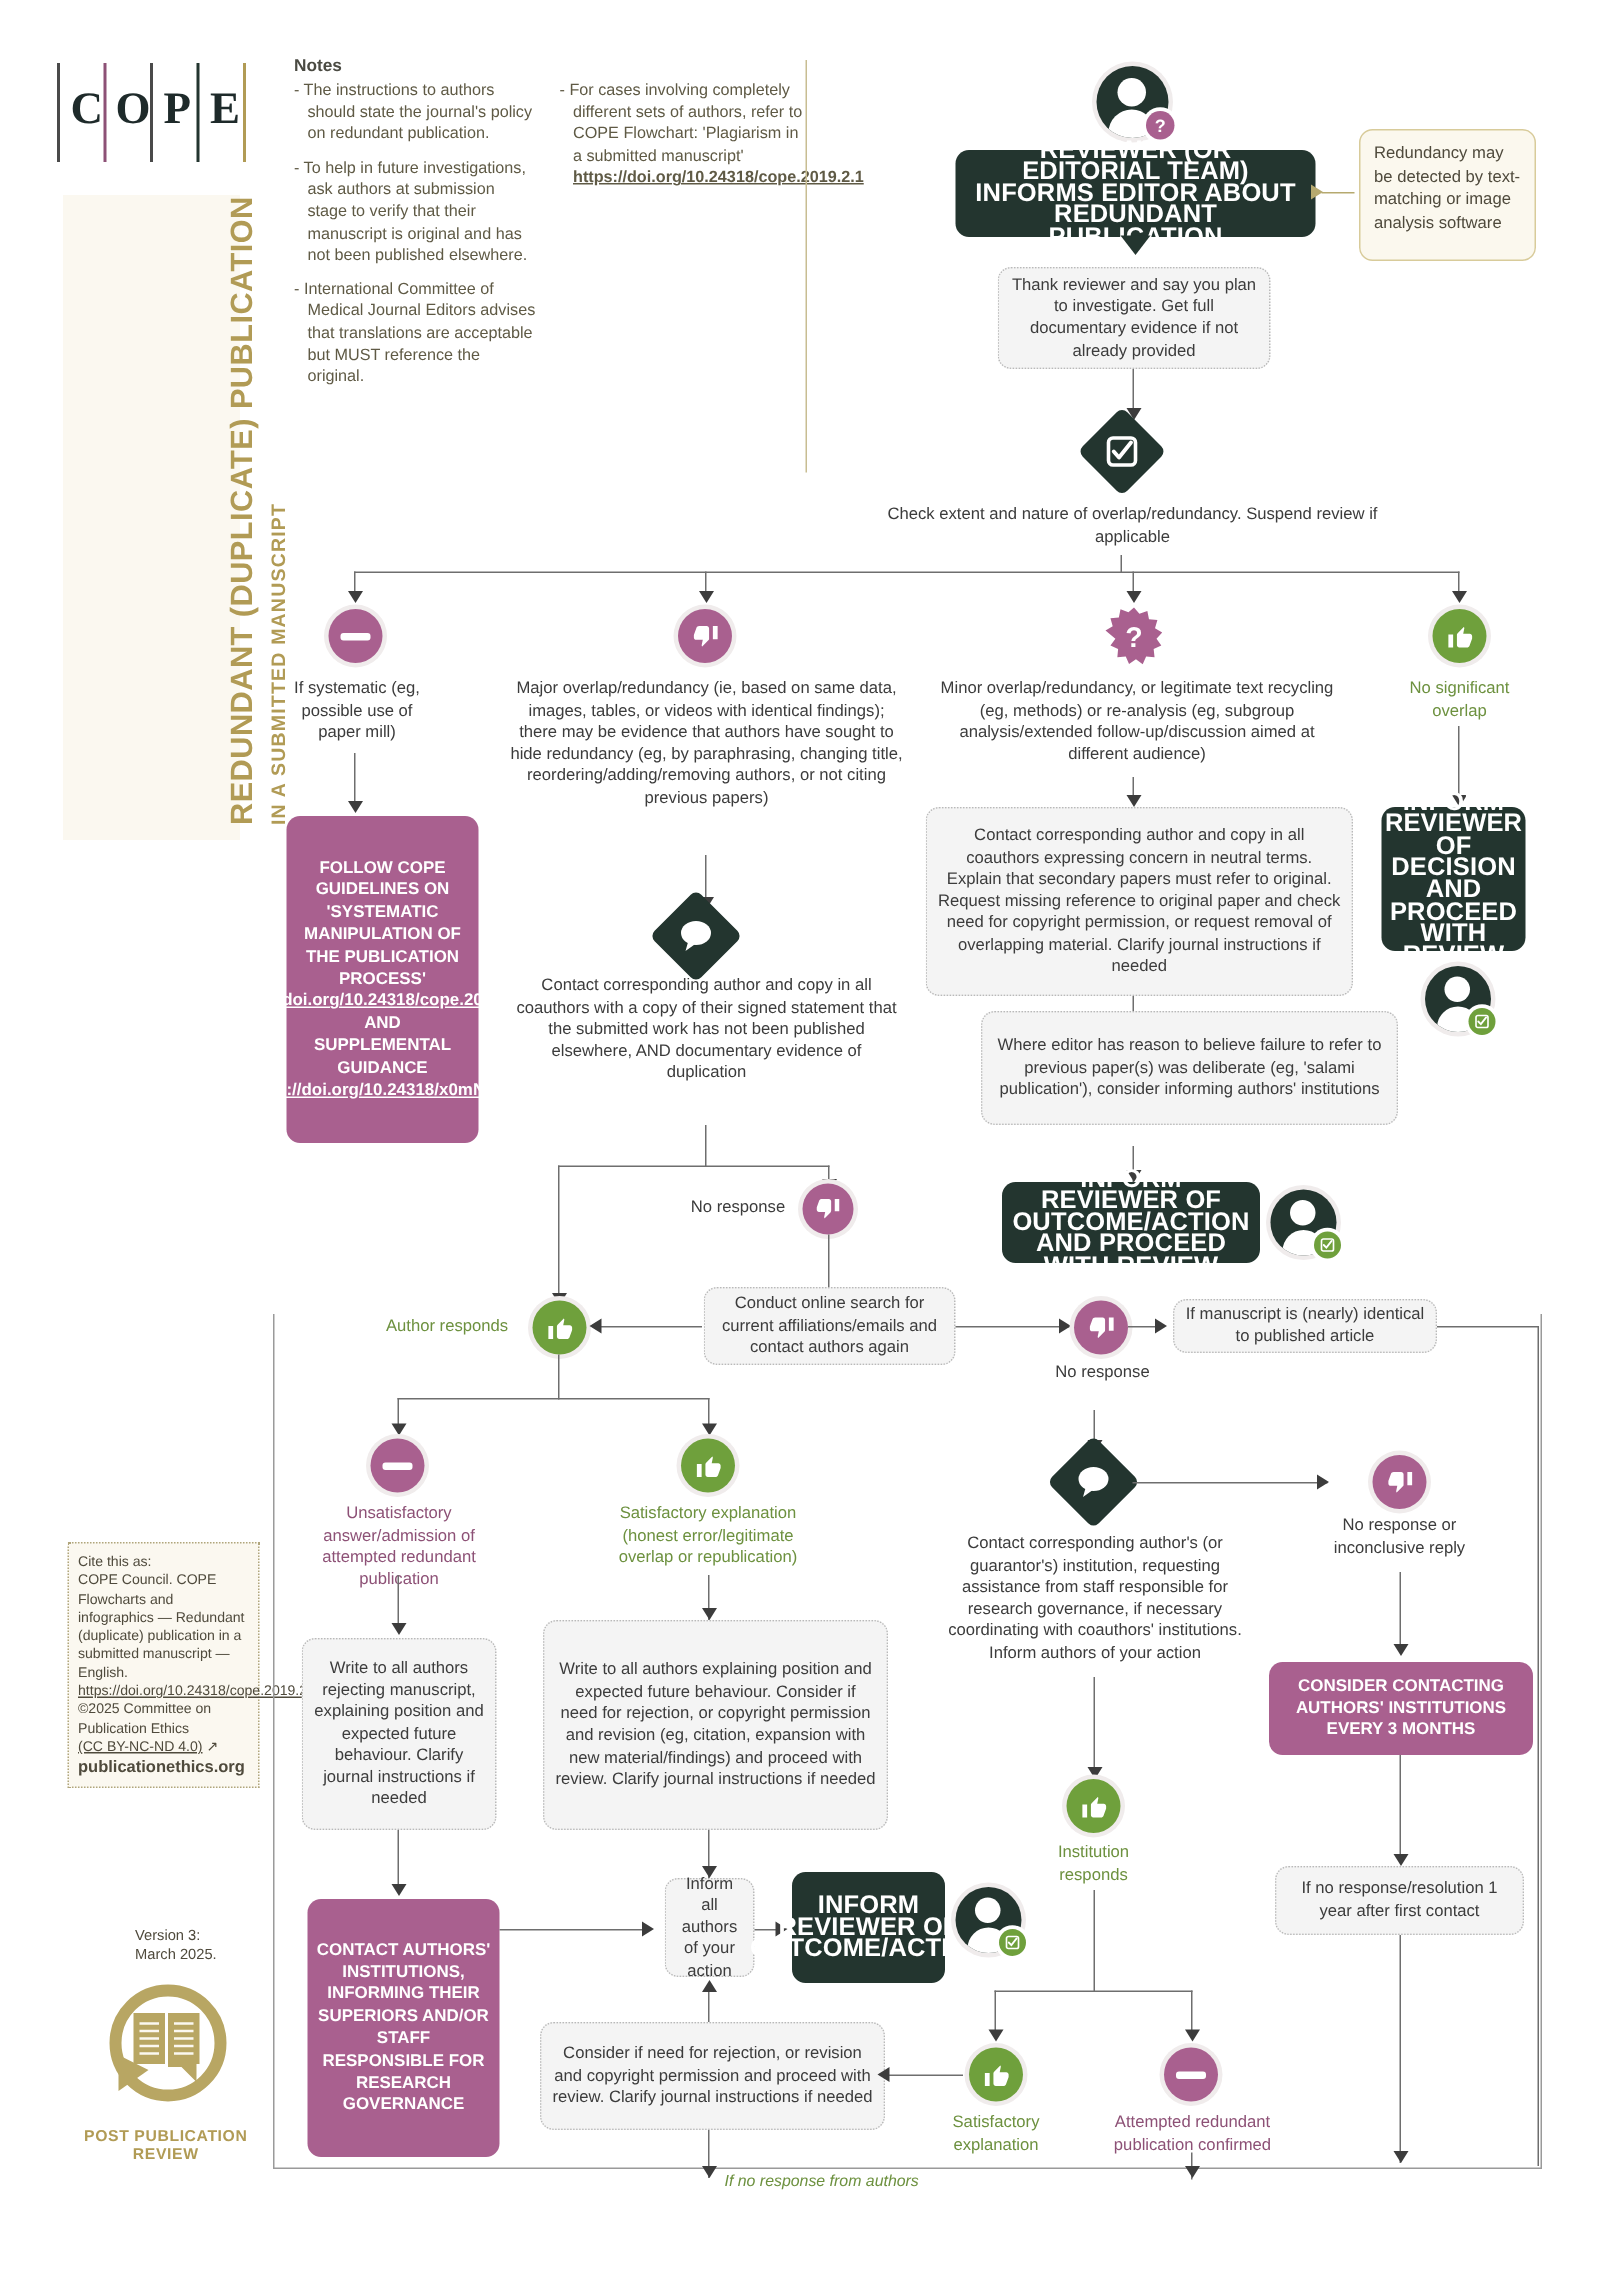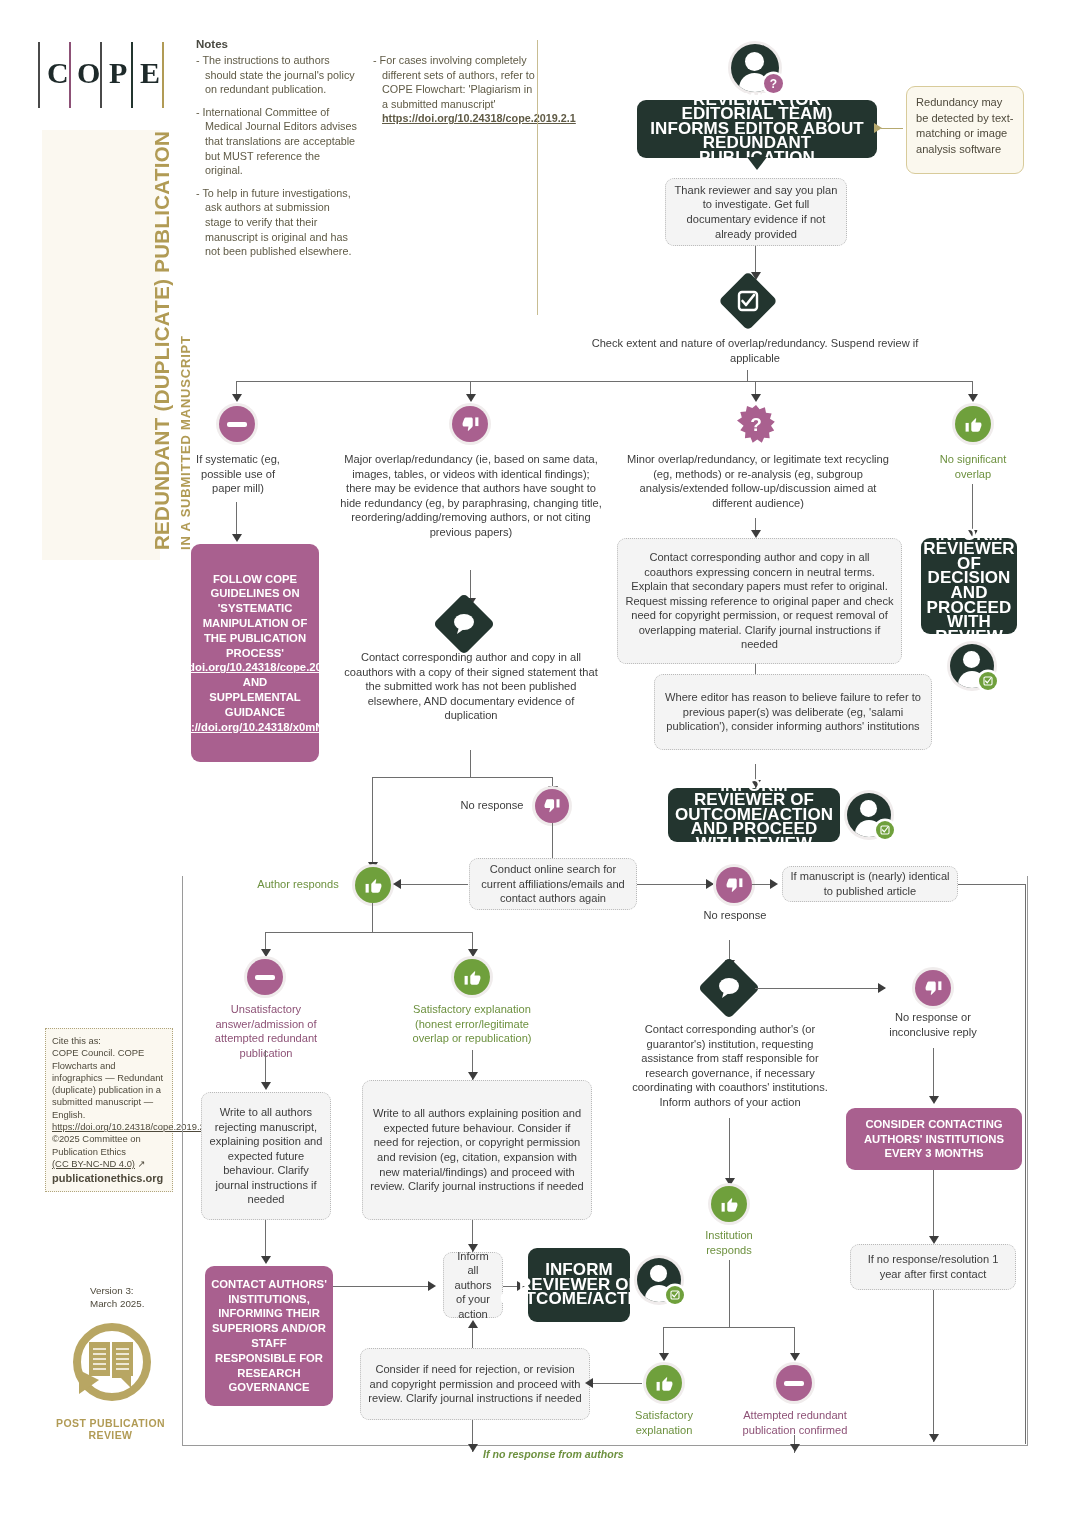--- a/index.html
+++ b/index.html
@@ -150,22 +150,22 @@
 <div class="abs vtitle-wrap">
   <div class="vtitle" id="vtitle-main">REDUNDANT (DUPLICATE) PUBLICATION</div>
   <div class="vtitle" id="vtitle-sub">IN A SUBMITTED MANUSCRIPT</div>
 </div>
 
 <div class="abs" id="notes-block">
   <div id="notes-title">Notes</div>
   <div class="notes-cols">
     <div class="notes-col">
       <div class="note-item">- The instructions to authors should state the journal's policy on redundant publication.</div>
+      <div class="note-item">- To help in future investigations, ask authors at submission stage to verify that their manuscript is original and has not been published elsewhere.</div>
       <div class="note-item"><span>- International Committee of Medical Journal Editors advises that translations are acceptable but MUST reference the original.</span></div>
-      <div class="note-item">- To help in future investigations, ask authors at submission stage to verify that their manuscript is original and has not been published elsewhere.</div>
     </div>
     <div class="notes-col">
       <div class="note-item">
         <span>- For cases involving completely different sets of authors, refer to COPE Flowchart: 'Plagiarism in a submitted manuscript'</span>
         <span class="lnk">https://doi.org/10.24318/cope.2019.2.1</span>
       </div>
     </div>
   </div>
 </div>
 <div class="abs" id="notes-divider"></div>
@@ -401,21 +401,21 @@
 <div class="abs ln lnv" style="left:265px; top:1050px; height:38px;"></div>
 <div class="abs arw arw-d" style="left:261px; top:1082px;"></div>
 <div class="abs light-box" style="left:201px; top:1092px; width:130px; height:128px;">Write to all authors rejecting manuscript, explaining position and expected future behaviour. Clarify journal instructions if needed</div>
 
 <div class="abs ln lnv" style="left:472px; top:1050px; height:30px;"></div>
 <div class="abs arw arw-d" style="left:468px; top:1072px;"></div>
 <div class="abs light-box" style="left:362px; top:1080px; width:230px; height:140px;">Write to all authors explaining position and expected future behaviour. Consider if need for rejection, or copyright permission and revision (eg, citation, expansion with new material/findings) and proceed with review. Clarify journal instructions if needed</div>
 
 <div class="abs ln lnv" style="left:265px; top:1220px; height:42px;"></div>
 <div class="abs arw arw-d" style="left:261px; top:1256px;"></div>
-<div class="abs purple-box" style="left:205px; top:1266px; width:128px; height:140px;">CONTACT AUTHORS' INSTITUTIONS, INFORMING THEIR SUPERIORS AND/OR STAFF RESPONSIBLE FOR RESEARCH GOVERNANCE</div>
+<div class="abs purple-box" style="left:205px; top:1266px; width:128px; height:172px;">CONTACT AUTHORS' INSTITUTIONS, INFORMING THEIR SUPERIORS AND/OR STAFF RESPONSIBLE FOR RESEARCH GOVERNANCE</div>
 
 <div class="abs ln lnv" style="left:472px; top:1220px; height:32px;"></div>
 <div class="abs arw arw-d" style="left:468px; top:1244px;"></div>
 <div class="abs light-box" style="left:443px; top:1252px; width:60px; height:66px;">Inform all authors of your action</div>
 <div class="abs ln lnh" style="left:333px; top:1286px; width:96px;"></div>
 <div class="abs arw arw-r" style="left:428px; top:1281px;"></div>
 <div class="abs ln lnh" style="left:503px; top:1286px; width:16px;"></div>
 <div class="abs arw arw-r" style="left:517px; top:1281px;"></div>
 <div class="abs dark-box" style="left:528px; top:1248px; width:102px; height:74px;">INFORM REVIEWER OF OUTCOME/ACTION</div>
 <div class="abs" style="left:637px; top:1258px;">
@@ -429,21 +429,21 @@
         <path d="M5 10 L8.5 13.5 L15.5 4.5" stroke="#fff" stroke-width="2.4" fill="none" stroke-linecap="round"></path>
       </svg>
   </div>
 </div>
 
 <div class="abs light-box" style="left:360px; top:1348px; width:230px; height:72px;">Consider if need for rejection, or revision and copyright permission and proceed with review. Clarify journal instructions if needed</div>
 <div class="abs ln lnv" style="left:472px; top:1322px; height:26px;"></div>
 <div class="abs arw arw-u" style="left:468px; top:1320px;"></div>
 <div class="abs ln lnv" style="left:472px; top:1420px; height:32px;"></div>
 <div class="abs arw arw-d" style="left:468px; top:1444px;"></div>
-<div class="abs tiny-italic" style="left:483px; top:1448px;font-weight:bold;">If no response from authors</div>
+<div class="abs tiny-italic" style="left:483px; top:1448px;">If no response from authors</div>
 
 <div class="abs ln lnv" style="left:729px; top:940px; height:28px;"></div>
 <div class="abs arw arw-d" style="left:725px; top:960px;"></div>
 <div class="abs diamond" style="left:707px; top:966px; width:44px; height:44px;">
   <svg width="24" height="22" viewBox="0 0 24 22">
       <ellipse cx="12" cy="9" rx="10" ry="8" fill="#fff"></ellipse>
       <path d="M7 14 L5 21 L12 16 Z" fill="#fff"></path>
     </svg>
 </div>
 <div class="abs plain-text" style="left:627px; top:1022px; width:206px;">Contact corresponding author's (or guarantor's) institution, requesting assistance from staff responsible for research governance, if necessary coordinating with coauthors' institutions. Inform authors of your action</div>

